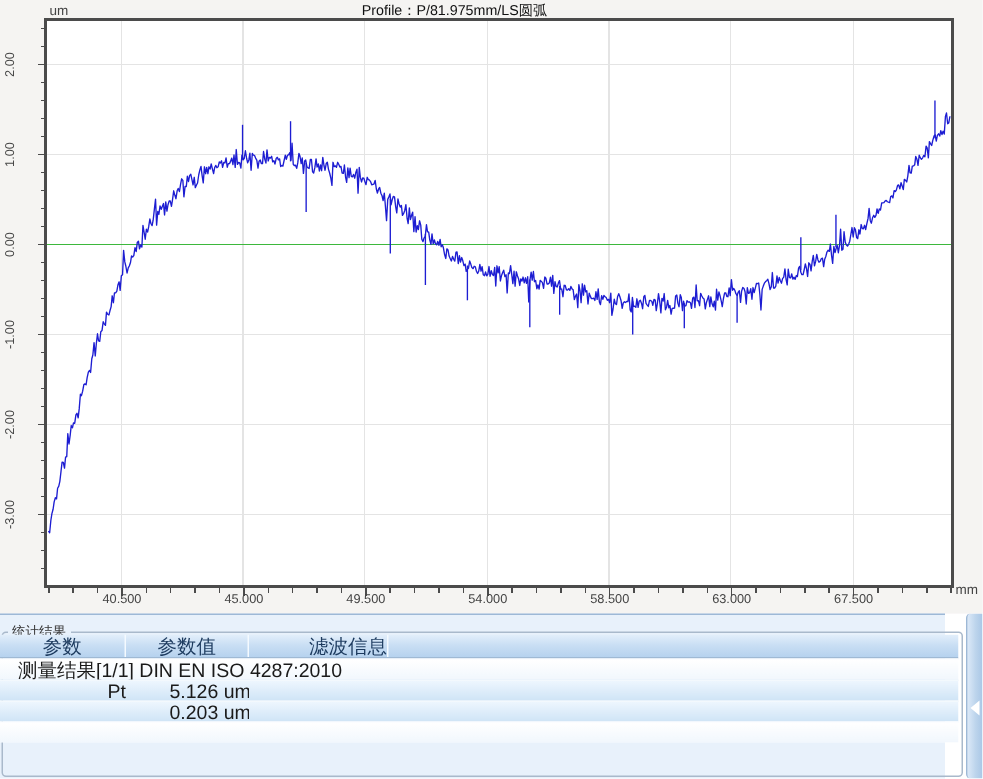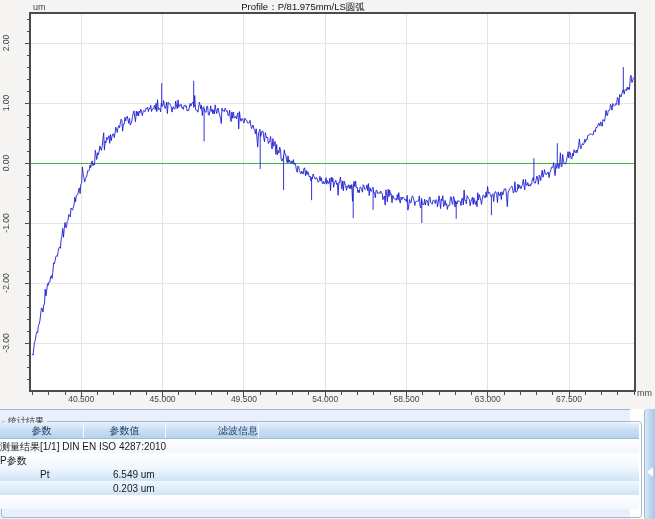--- a/index.html
+++ b/index.html
@@ -18,35 +18,35 @@
   #stats-fieldset{
     position:absolute;left:1px;top:6px;width:641px;height:102px;box-sizing:border-box;
     margin:0;padding:0;border:1px solid #a9b9cb;border-radius:3px;background:transparent;
     overflow:hidden;
   }
   #stats-legend{
     font-size:9px;color:#333;line-height:10px;padding:0 3px;margin-left:3px;
   }
   #param-table{
     position:absolute;left:0;top:13px;width:639px;height:88px;overflow:hidden;
-    font-size:10px;color:#1a1a1a;
+    font-size:13px;color:#1a1a1a;
   }
   .trow{display:flex;width:639px;box-sizing:border-box}
   .trow.header{
     height:16px;line-height:16px;
     background:linear-gradient(180deg,#e3effb 0%,#cadff4 45%,#b6d2ee 100%);
     border-bottom:1px solid #9fb9d4;color:#1c3a5e;
   }
   .trow.body{height:14px;line-height:14px;border-top:1px solid rgba(255,255,255,.75)}
   .trow.section{background:linear-gradient(180deg,#ffffff 0%,#f1f7fd 100%)}
   .trow.value{background:linear-gradient(180deg,#edf6fe 0%,#cfe4f6 100%)}
   .hcell{box-sizing:border-box;text-align:center;border-right:1px solid #f4faff;overflow:hidden;white-space:nowrap}
   .hcell:last-child{border-right:none}
   .bcell{box-sizing:border-box;overflow:hidden;white-space:nowrap}
-  .cell-sect{padding-left:0}
+  .cell-sect{padding-left:12px}
   .cell-param{padding-left:40px}
   .cell-value{padding-left:29px}
   .cell-filter{padding-left:34px}
   
   #panel-splitter{
     position:absolute;right:0;top:409px;width:11px;height:110px;box-sizing:border-box;
     background:linear-gradient(90deg,#dce9f8 0%,#bcd4ec 55%,#aac7e6 100%);
     border-left:1px solid #9db8d6;border-radius:3px 0 0 3px;cursor:col-resize;
   }
   #splitter-arrow{
@@ -186,26 +186,23 @@
   <div id="param-table">
       <div class="trow header">
         <div class="hcell" style="width: 84px;">参数</div>
         <div class="hcell" style="width: 82px;">参数值</div>
         <div class="hcell" style="width: 93px; text-align: right;">滤波信息</div>
         <div class="hcell" style="width: 380px;"></div>
       </div>
       <div class="trow body section">
         <div class="bcell cell-sect" style="width: 639px;">测量结果[1/1] DIN EN ISO 4287:2010</div>
       </div>
-      <div class="trow body section">
-        <div class="bcell cell-sect" style="width: 639px;">P参数</div>
-      </div>
       <div class="trow body value">
-        <div class="bcell cell-param" style="width: 84px;">Pt</div>
-        <div class="bcell cell-value" style="width: 82px;">6.549 um</div>
+        <div class="bcell cell-param" style="width: 84px; text-align: right;">Pt</div>
+        <div class="bcell cell-value" style="width: 82px;">5.126 um</div>
         <div class="bcell cell-filter" style="width: 473px;"></div>
       </div>
       <div class="trow body value">
         <div class="bcell cell-param" style="width: 84px; margin-top: 34px;">Ra</div>
         <div class="bcell cell-value" style="width: 82px;">0.203 um</div>
       </div>
       <div class="trow body section">
         <div class="bcell cell-sect" style="width: 639px;"></div>
       </div>
     </div>

